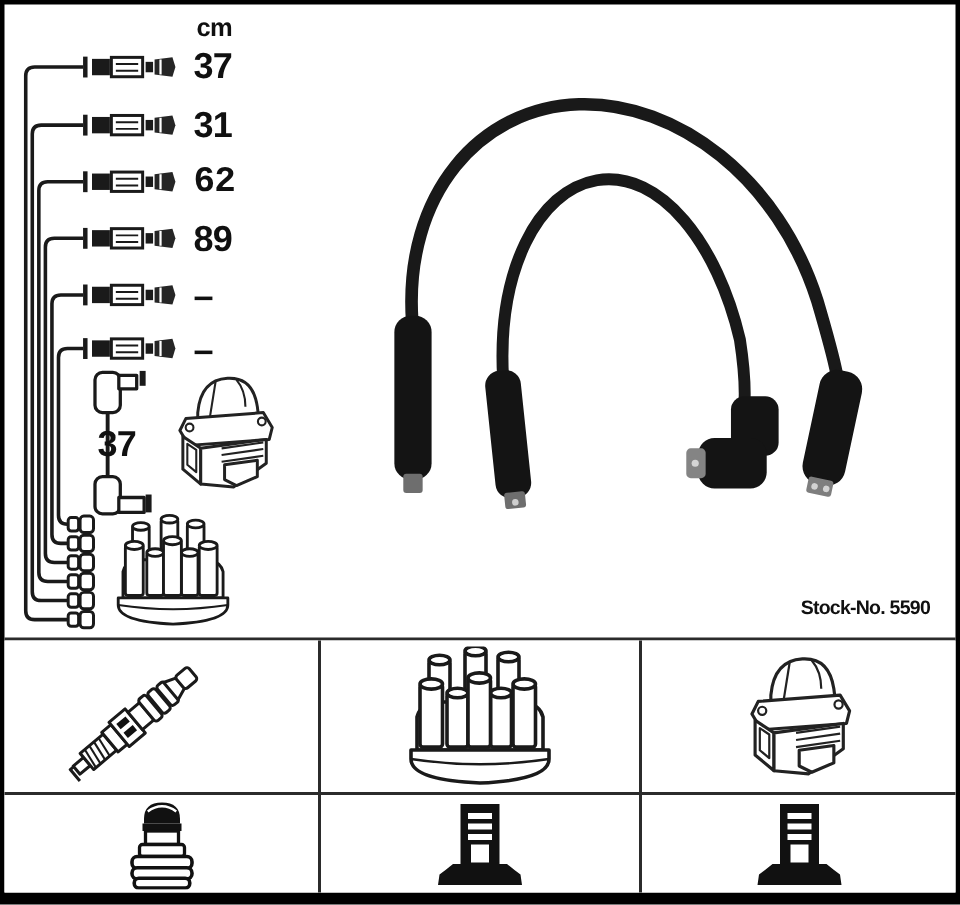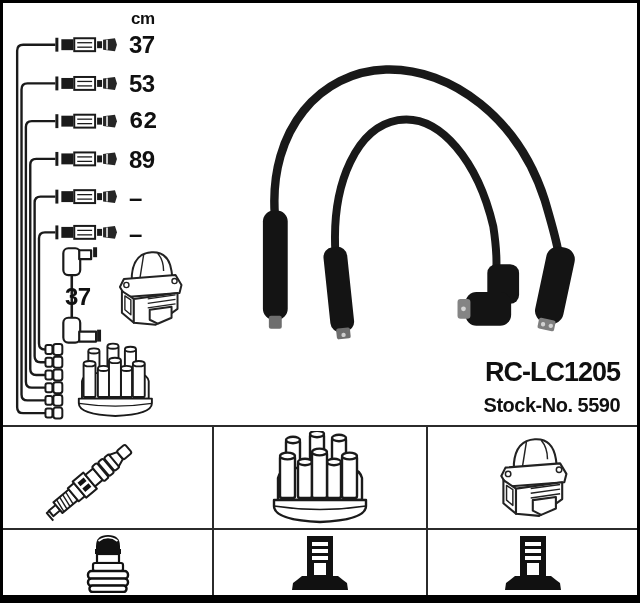--- a/index.html
+++ b/index.html
@@ -9,21 +9,21 @@
   .main-area{position:absolute;left:0;top:0;width:634px;height:422px;}
   .main-area svg.diagram{position:absolute;left:0;top:0;}
   .label{position:absolute;font-weight:700;color:#101010;line-height:32px;height:32px;
          letter-spacing:-0.5px;white-space:nowrap;}
   .unit{font-size:17px;line-height:22px;height:22px;left:128px;top:5px;}
   .len{font-size:24px;left:126px;width:46px;}
   .len-0{top:26px;} .len-1{top:65px;} .len-2{top:103px;font-family:Liberation Mono, monospace;}
   .len-3{top:141px;} .len-4{top:179px;} .len-5{top:215px;}
   .coil-len{font-size:24px;left:62px;top:278px;width:42px;}
   .pn{font-size:27px;right:17px;top:353px;text-align:right;letter-spacing:-1px;}
-  .stock{font-size:20px;right:17px;top:386px;text-align:right;letter-spacing:-0.5px;}
+  .stock{font-size:13px;right:17px;top:386px;text-align:right;letter-spacing:-0.5px;}
   .parts-table{position:absolute;left:0;top:422px;width:634px;height:170px;
                display:grid;grid-template-columns:211px 214px 1fr;
                grid-template-rows:103px 1fr;border-top:2px solid #2b2b2b;box-sizing:border-box;}
   .cell{border-right:2px solid #2b2b2b;border-bottom:2px solid #2b2b2b;
         display:flex;align-items:center;justify-content:center;background:#fff;}
   .cell.last-col{border-right:none;}
   .cell.last-row{border-bottom:none;}
 </style>
 </head>
 <body>
@@ -187,28 +187,27 @@
             <rect x="490" y="266" width="32" height="40" rx="9" fill="#141414"></rect>
             <rect x="468" y="294" width="46" height="34" rx="11" fill="#141414"></rect>
             <rect x="460" y="301" width="13" height="20" rx="3" fill="#848484"></rect>
             <circle cx="466" cy="311" r="2.4" fill="#d5d5d5"></circle>
           </g>
         </g>
       </svg>
 
       <div class="label unit">cm</div>
       <div class="label len len-0">37</div>
-      <div class="label len len-1">53</div>
+      <div class="label len len-1">31</div>
       <div class="label len len-2">62</div>
       <div class="label len len-3">89</div>
       <div class="label len len-4">–</div>
       <div class="label len len-5">–</div>
       <div class="label coil-len">37</div>
 
-      <div class="label pn">RC-LC1205</div>
       <div class="label stock">Stock-No. 5590</div>
     </div>
 
     <div class="parts-table">
       <div class="cell">
         <svg width="175" height="100">
           <use href="#plug" transform="translate(28,88) rotate(-40)"></use>
         </svg>
       </div>
       <div class="cell">

